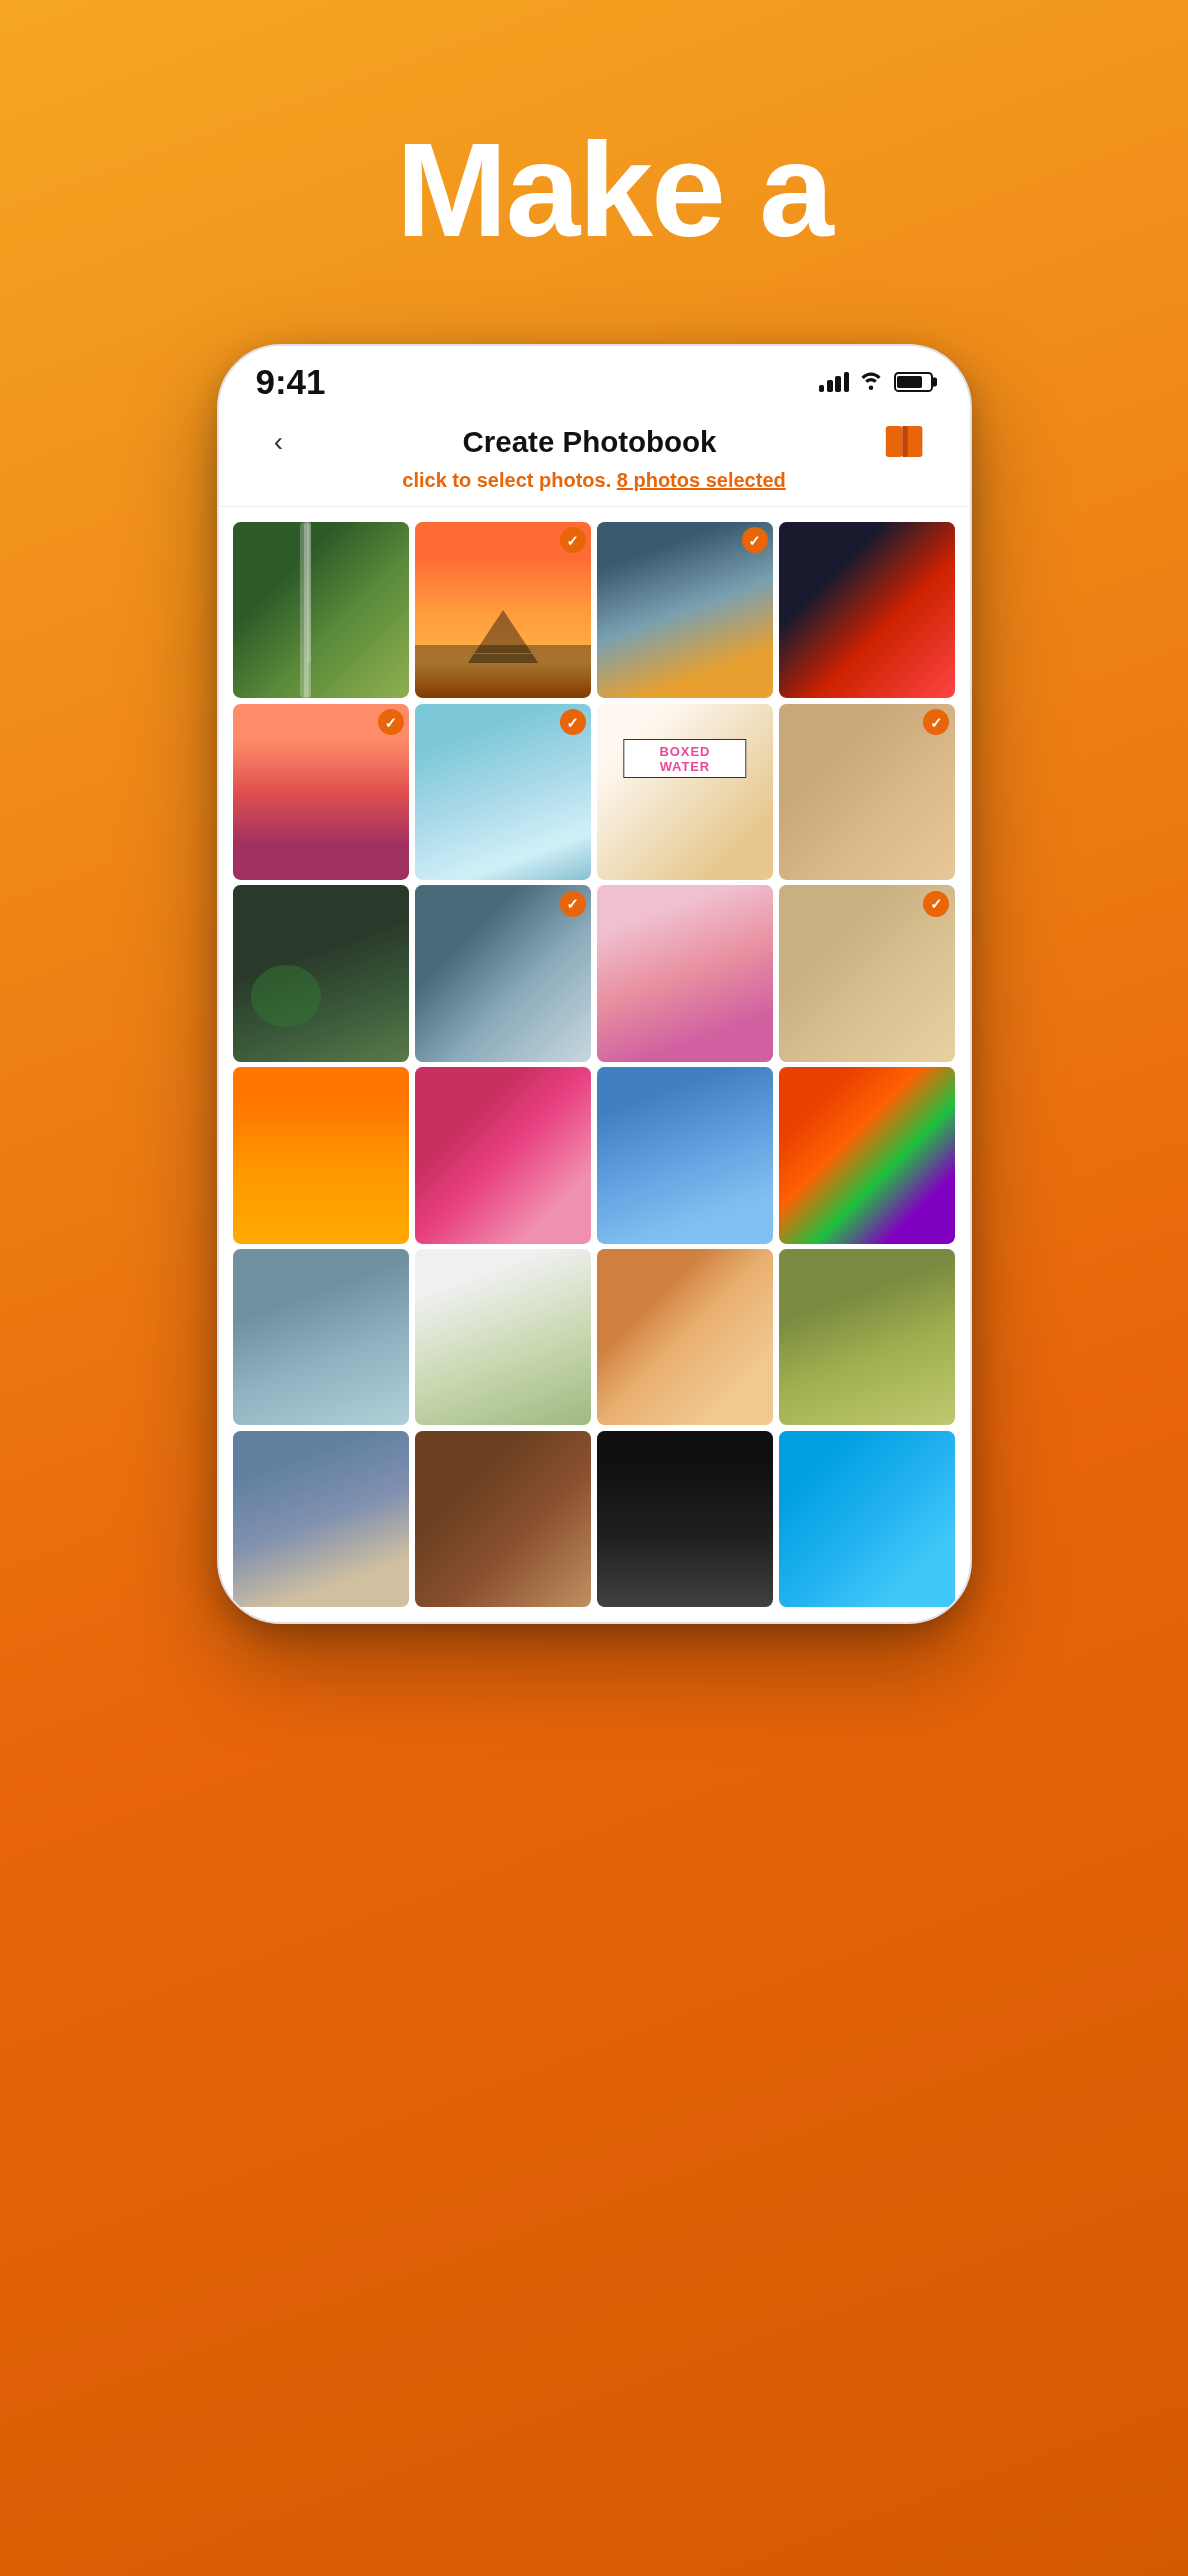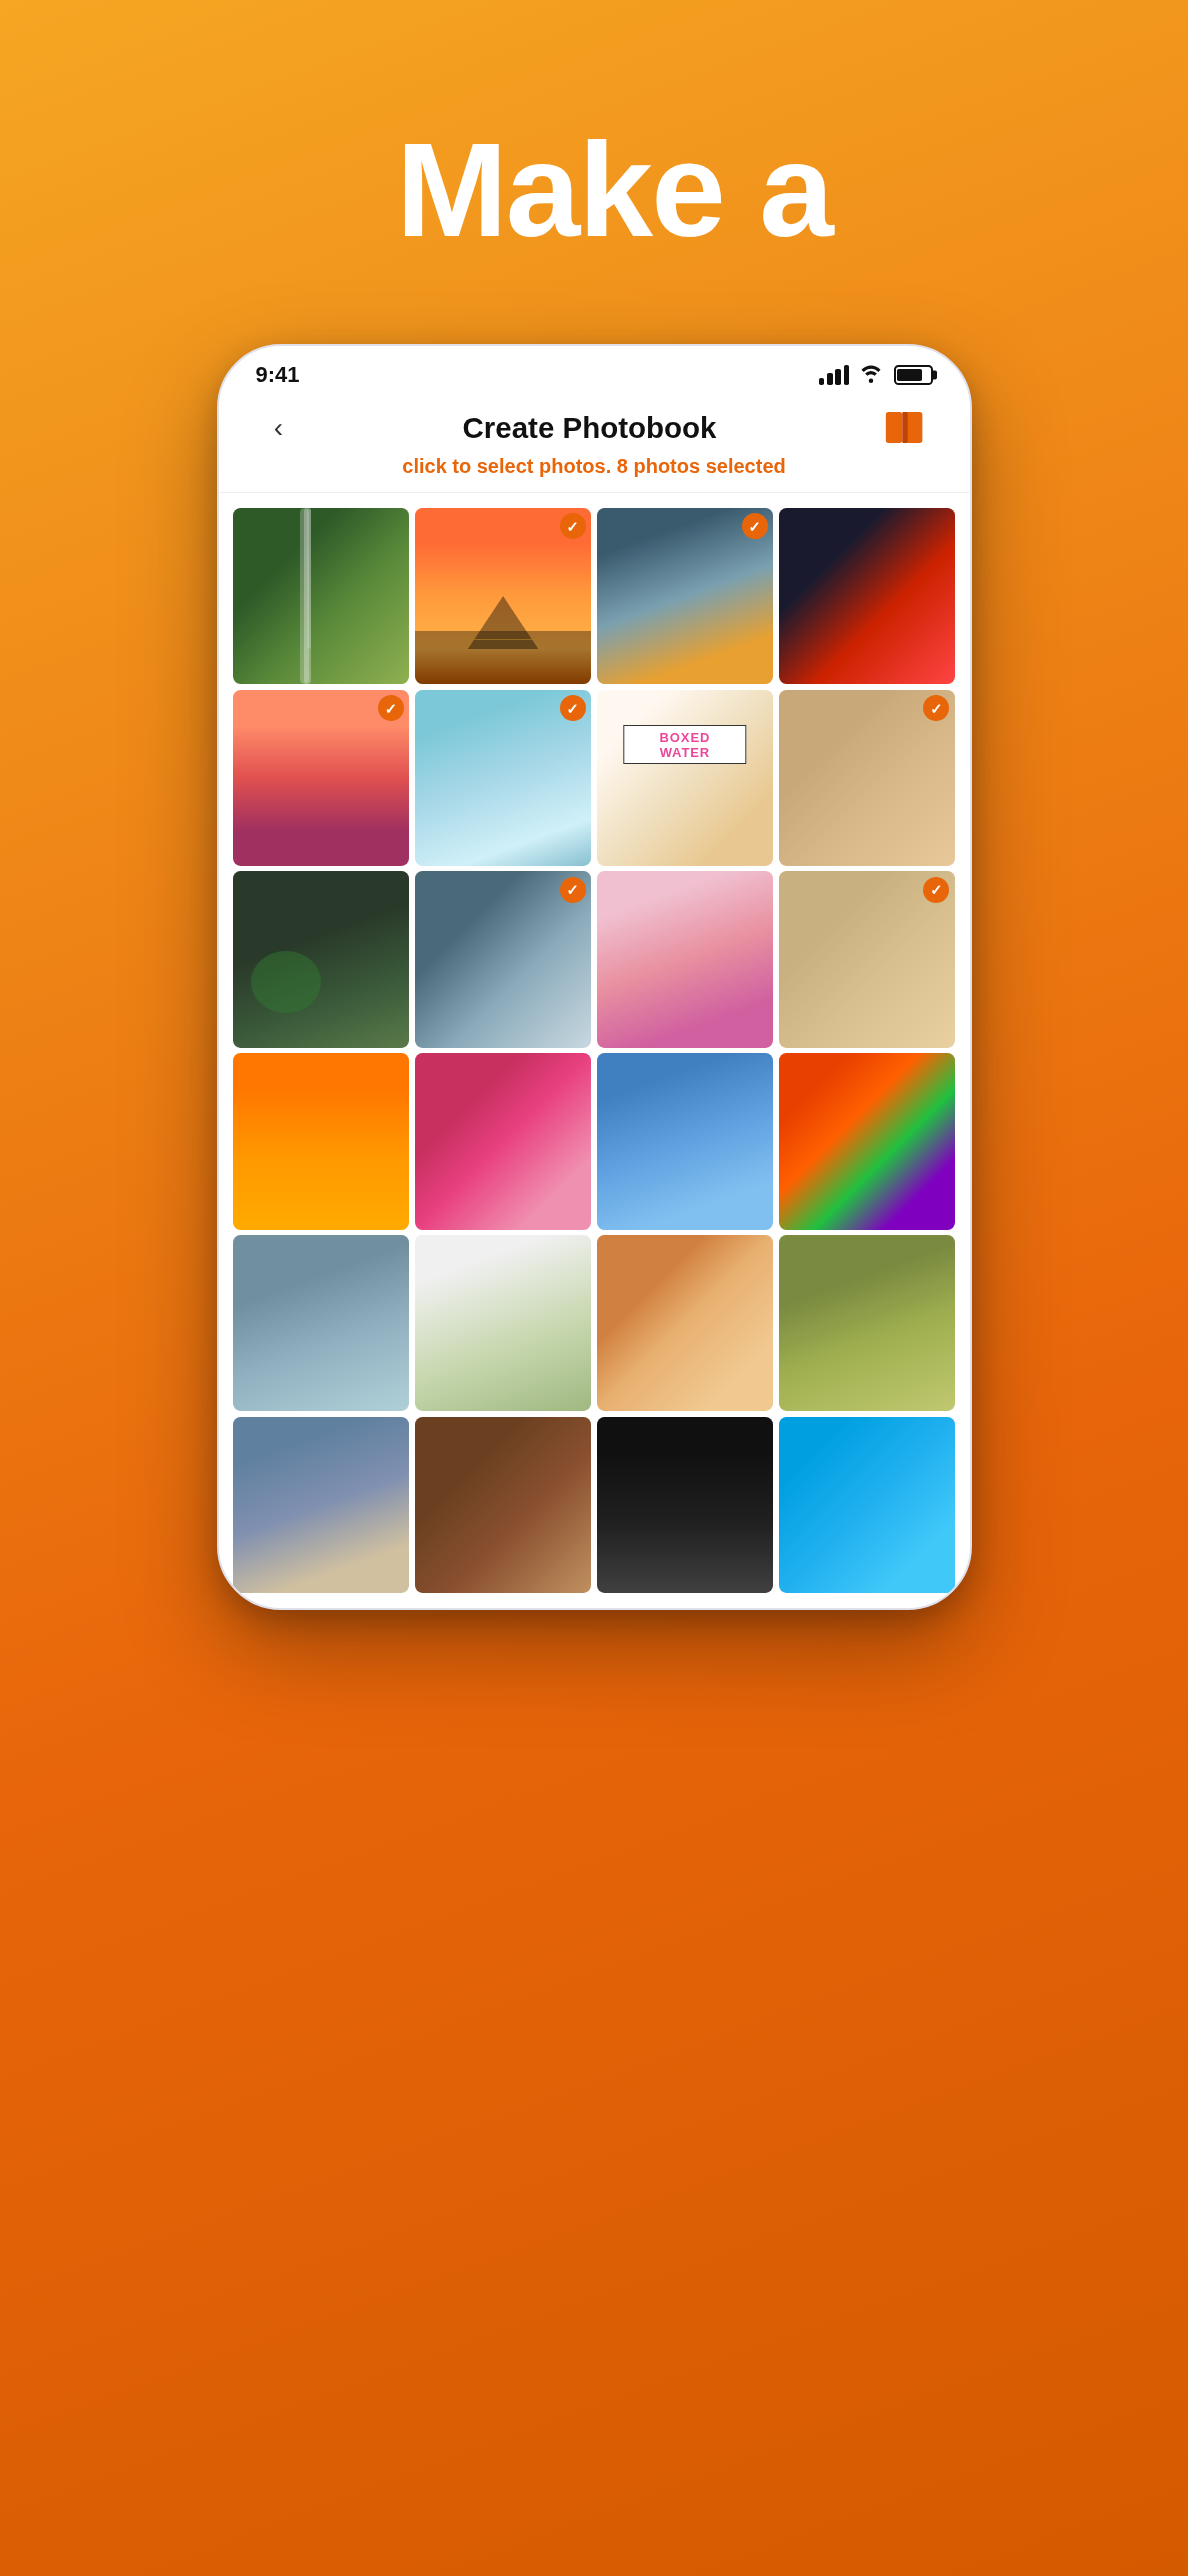--- a/index.html
+++ b/index.html
@@ -44,21 +44,21 @@
 
     
     .status-bar {
       display: flex;
       justify-content: space-between;
       align-items: center;
       padding: 16.6px 37px 7.4px;
       background: white;
     }
     .status-time {
-      font-size: 22px;
+      font-size: 35px;
       font-weight: 700;
       color: #111;
     }
     .status-icons {
       display: flex;
       align-items: center;
       gap: 9.2px;
     }
     .signal-bars {
       display: flex;
@@ -265,21 +265,21 @@
         <span class="header-title">Create Photobook</span>
         <div class="book-icon">
           <svg class="book-svg" viewBox="0 0 46 42" fill="none" xmlns="http://www.w3.org/2000/svg">
             <rect x="2" y="4" width="18" height="34" rx="3" fill="#e8650a"></rect>
             <rect x="24" y="4" width="18" height="34" rx="3" fill="#e8650a"></rect>
             <rect x="20" y="4" width="6" height="34" rx="1" fill="#c0440a"></rect>
           </svg>
         </div>
       </div>
       <p class="header-subtitle">
-        <span>click to select photos. </span><span style="color:#e8650a; font-weight:600;">8 photos selected</span>
+        <span>click to select photos. </span><span style="color:#e8650a; font-weight:600;text-decoration:underline;">8 photos selected</span>
       </p>
     </div>
 
     <div class="photo-grid-container">
       <div class="photo-grid" id="photo-grid">
       <div class="photo-cell">
             <div class="photo-bg p1">
               <div style="position:absolute;left:38%;top:0;width:9.2px;height:100%;background:rgba(255,255,255,0.25);border-radius:4.6px;"></div>
            <div style="position:absolute;left:42%;top:0;width:3.7px;height:80%;background:rgba(255,255,255,0.15);border-radius:2.8px;"></div>
             </div>

